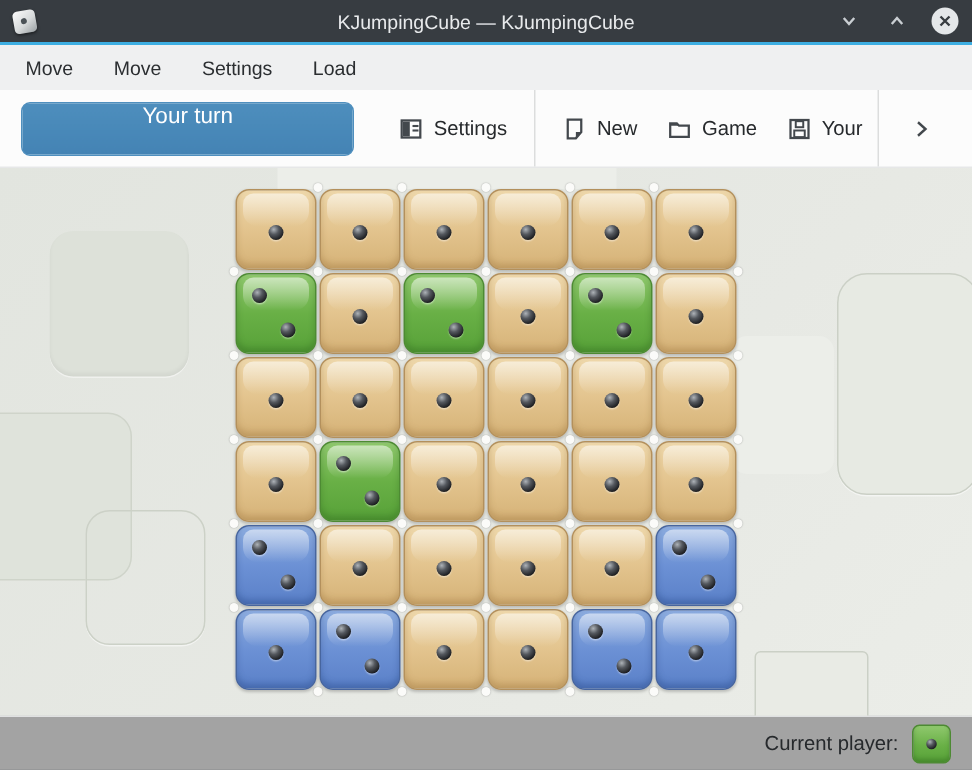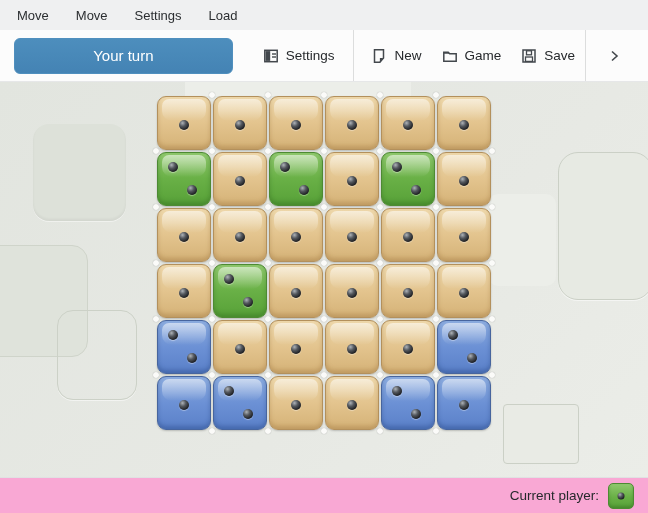--- a/index.html
+++ b/index.html
@@ -25,21 +25,21 @@
   .menubar { height:30px; flex:0 0 30px; background:#eff0f1; display:flex; align-items:center;
              gap:27px; padding:0 17px; }
   .menu-item { font-size:13px; color:#2b2e31; }
 
   
   .toolbar { height:52px; flex:0 0 52px; background:#fcfcfc; border-bottom:1px solid #e6e7e8;
              display:flex; align-items:center; padding:0 14px; }
   .turn-button { width:232px; height:36px; border:1px solid #4f8fbe; border-radius:6px;
                  background:linear-gradient(180deg,#4d8ebd 0%,#4483b4 100%);
                  color:#ffffff; font-size:15px; font-family:"Liberation Sans",sans-serif;
-                 display:flex; align-items:center; justify-content:center; margin-right:20px; }
+                 display:flex; justify-content:center; margin-right:20px; }
   .tool-btn { display:flex; align-items:center; gap:7px; background:none; border:none;
               font-size:13.5px; color:#26292c; font-family:"Liberation Sans",sans-serif; padding:0 10px; }
   .tool-sep { width:1px; align-self:stretch; background:#dcdddd; margin:0 8px; }
   .tool-sep.push { margin-left:auto; }
   .overflow-btn { background:none; border:none; padding:0 12px; display:flex; align-items:center; }
 
   
   .gamearea { flex:1 1 auto; position:relative; overflow:hidden;
               background:linear-gradient(135deg,#e2e5df 0%,#e7e9e4 60%,#ebede8 100%); }
   .deco { position:absolute; border-radius:16px; }
@@ -69,35 +69,58 @@
             border:1px solid #4d8a33; box-shadow:inset 0 -3px 4px rgba(40,95,25,.35), 0 1px 2px rgba(0,0,0,.2); }
   .cube.b { background:linear-gradient(180deg,#8cacdf 0%,#6c91d5 50%,#5a80c8 100%);
             border:1px solid #47659e; box-shadow:inset 0 -3px 4px rgba(30,60,120,.35), 0 1px 2px rgba(0,0,0,.2); }
   .dot { position:absolute; width:10px; height:10px; border-radius:50%; transform:translate(-50%,-50%);
          background:radial-gradient(circle at 35% 30%, #aeb3b8 0%, #54585e 35%, #141518 80%);
          box-shadow:0 1px 1px rgba(255,255,255,.4); }
   .nub { position:absolute; width:6px; height:6px; border-radius:50%; background:#fbfbf9;
          transform:translate(-50%,-50%); box-shadow:0 0 1px rgba(0,0,0,.35); }
 
   
-  .statusbar { height:36px; flex:0 0 36px; background:#f9a8d4; border-top:1px solid #e0e1e2;
+  .statusbar { height:36px; flex:0 0 36px; background:#a3a3a3; border-top:1px solid #e0e1e2;
                display:flex; align-items:center; justify-content:flex-end; gap:9px; padding:0 14px; }
   .status-label { font-size:13.5px; color:#26292c; }
   .minicube { width:26px; height:26px; border-radius:5px; position:relative;
               background:linear-gradient(180deg,#8fc86d 0%,#69b046 55%,#57a138 100%);
               border:1px solid #4d8a33; box-shadow:inset 0 -2px 3px rgba(40,95,25,.35); }
   .minicube::after { content:''; position:absolute; left:50%; top:50%; width:7px; height:7px;
               border-radius:50%; transform:translate(-50%,-50%);
               background:radial-gradient(circle at 35% 30%, #aeb3b8 0%, #54585e 35%, #141518 80%); }
 </style>
 </head>
 <body>
 
 <div class="window">
 
+  <div class="titlebar">
+    <div class="app-icon"></div>
+    <div class="title-text">KJumpingCube — KJumpingCube</div>
+    <div class="win-controls">
+      <div class="win-btn">
+        <svg width="14" height="14" viewBox="0 0 14 14">
+          <polyline points="3.5,5 7,9 10.5,5" fill="none" stroke="#c9ced2" stroke-width="1.6"></polyline>
+        </svg>
+      </div>
+      <div class="win-btn">
+        <svg width="14" height="14" viewBox="0 0 14 14">
+          <polyline points="3.5,9 7,5 10.5,9" fill="none" stroke="#c9ced2" stroke-width="1.6"></polyline>
+        </svg>
+      </div>
+      <div class="win-btn">
+        <div class="close-circle">
+          <svg width="10" height="10" viewBox="0 0 10 10">
+            <path d="M2 2 L8 8 M8 2 L2 8" stroke="#373c41" stroke-width="1.6"></path>
+          </svg>
+        </div>
+      </div>
+    </div>
+  </div>
 
   <div class="menubar">
     <span class="menu-item">Move</span>
     <span class="menu-item">Move</span>
     <span class="menu-item">Settings</span>
     <span class="menu-item">Load</span>
   </div>
 
   <div class="toolbar">
     <div class="turn-button">
@@ -131,21 +154,21 @@
       </svg>
       <span>Game</span>
     </button>
 
     <button class="tool-btn">
       <svg width="16" height="16" viewBox="0 0 16 16">
         <rect x="2" y="2" width="12" height="12" fill="none" stroke="#43484d" stroke-width="1.5"></rect>
         <rect x="5.5" y="2.8" width="5" height="4" fill="none" stroke="#43484d" stroke-width="1.3"></rect>
         <rect x="4.5" y="9" width="7" height="4.4" fill="none" stroke="#43484d" stroke-width="1.3"></rect>
       </svg>
-      <span>Save</span>
+      <span>Your</span>
     </button>
 
     <div class="tool-sep push"></div>
 
     <button class="overflow-btn">
       <svg width="16" height="16" viewBox="0 0 16 16">
         <polyline points="6,3.5 11,8 6,12.5" fill="none" stroke="#43484d" stroke-width="1.6"></polyline>
       </svg>
     </button>
   </div>

